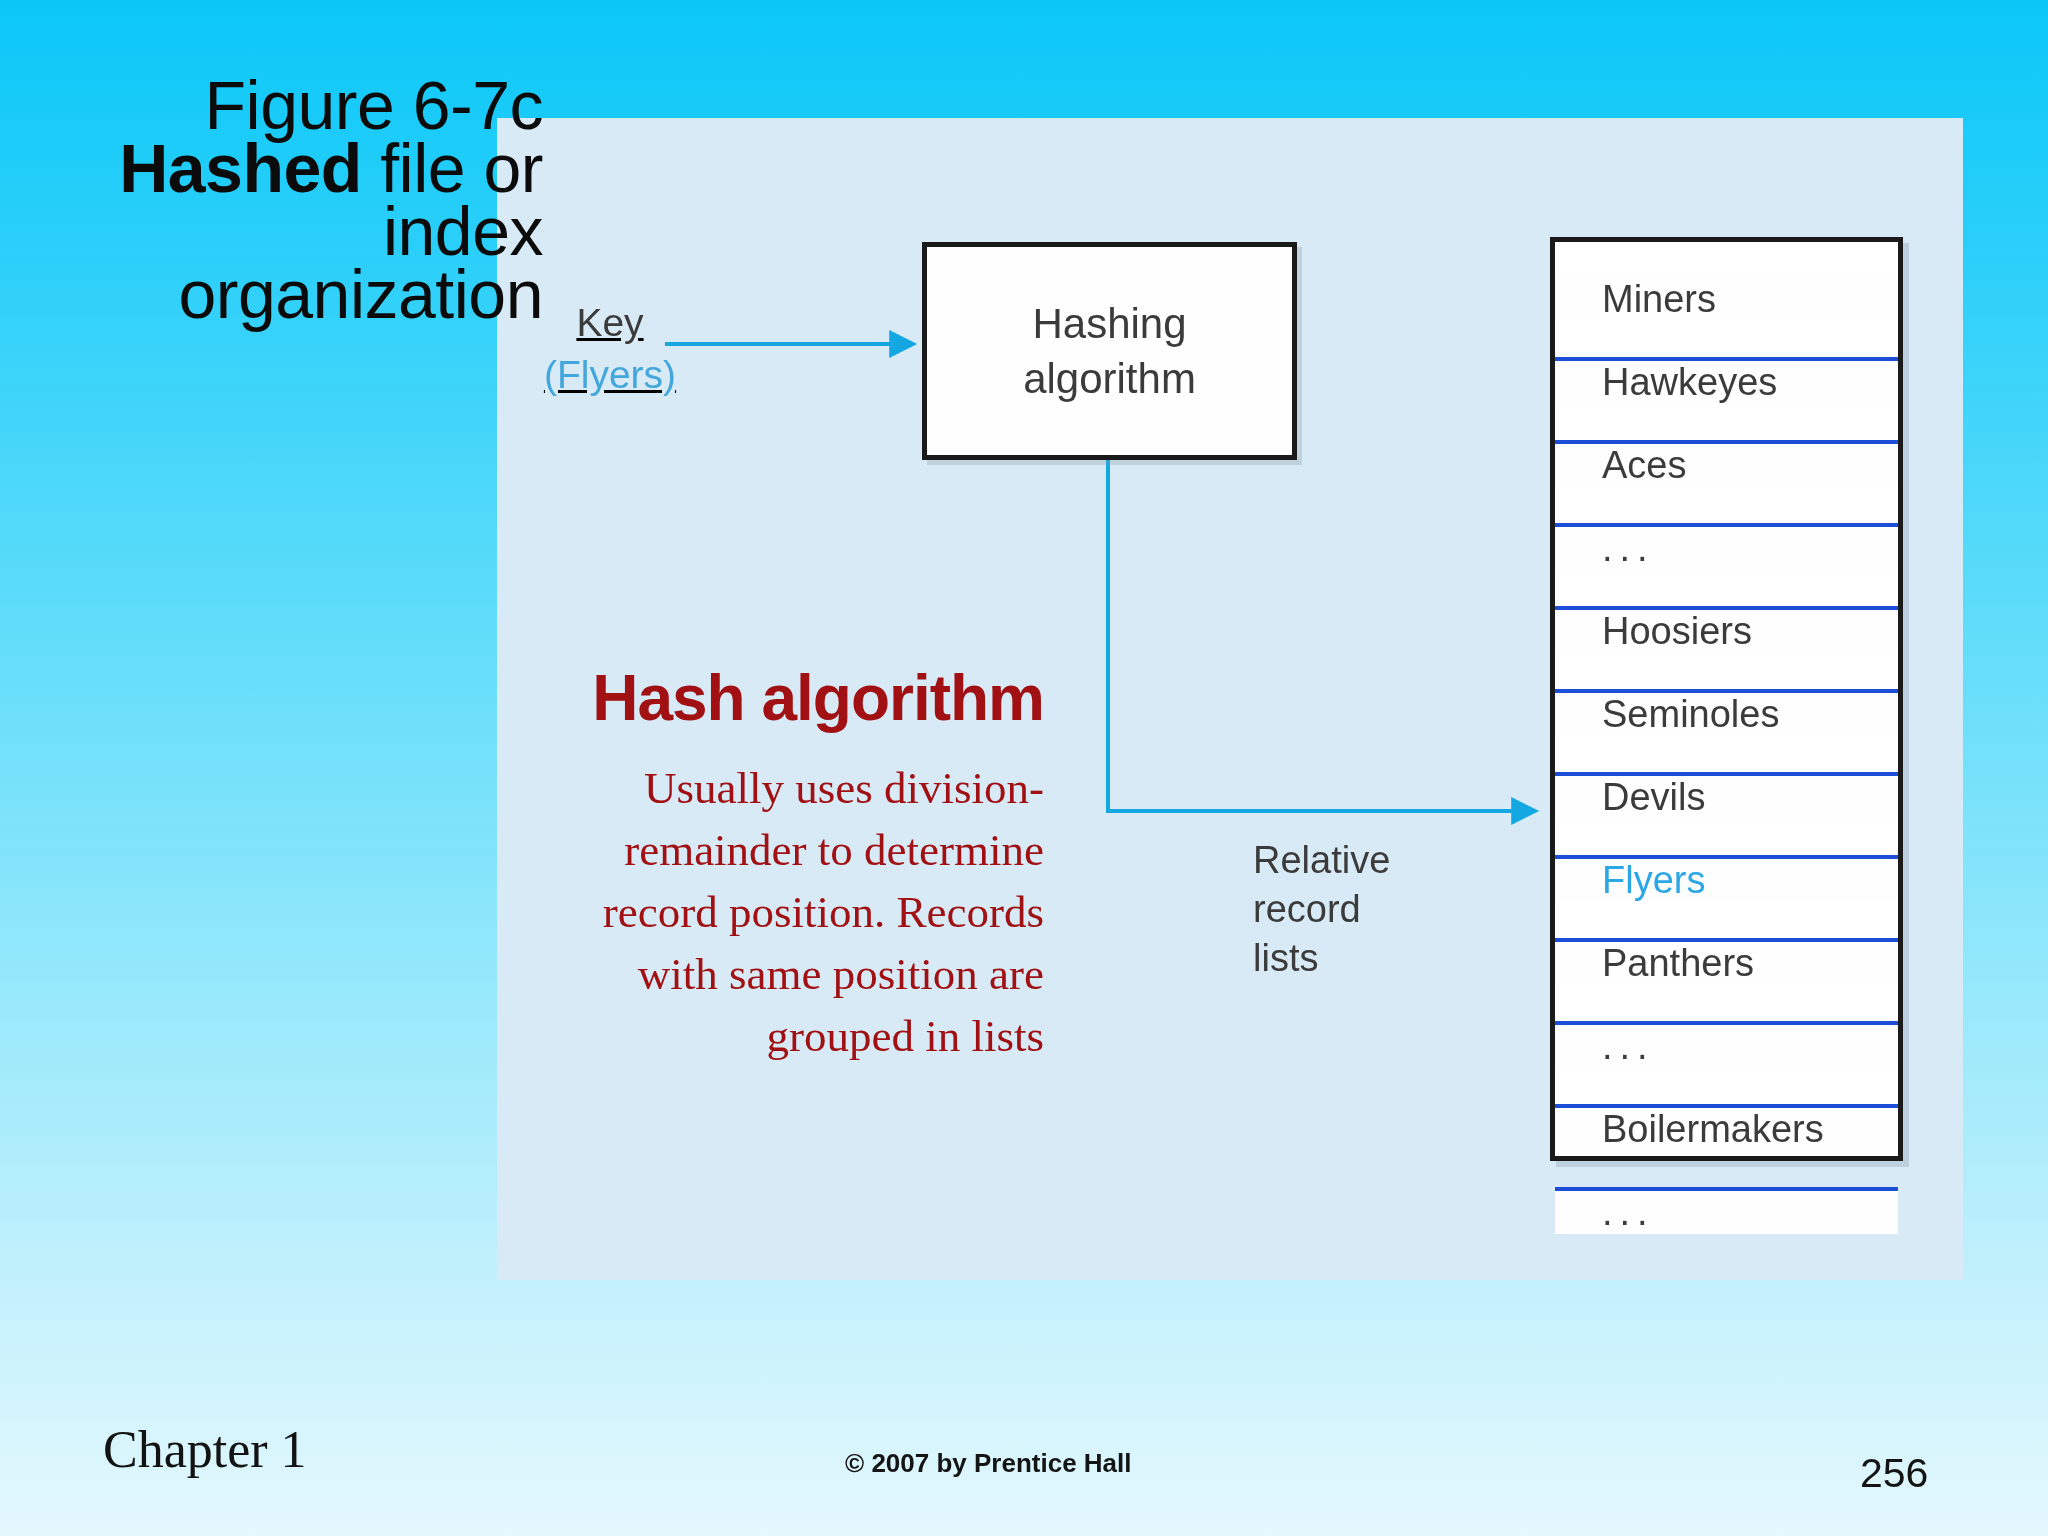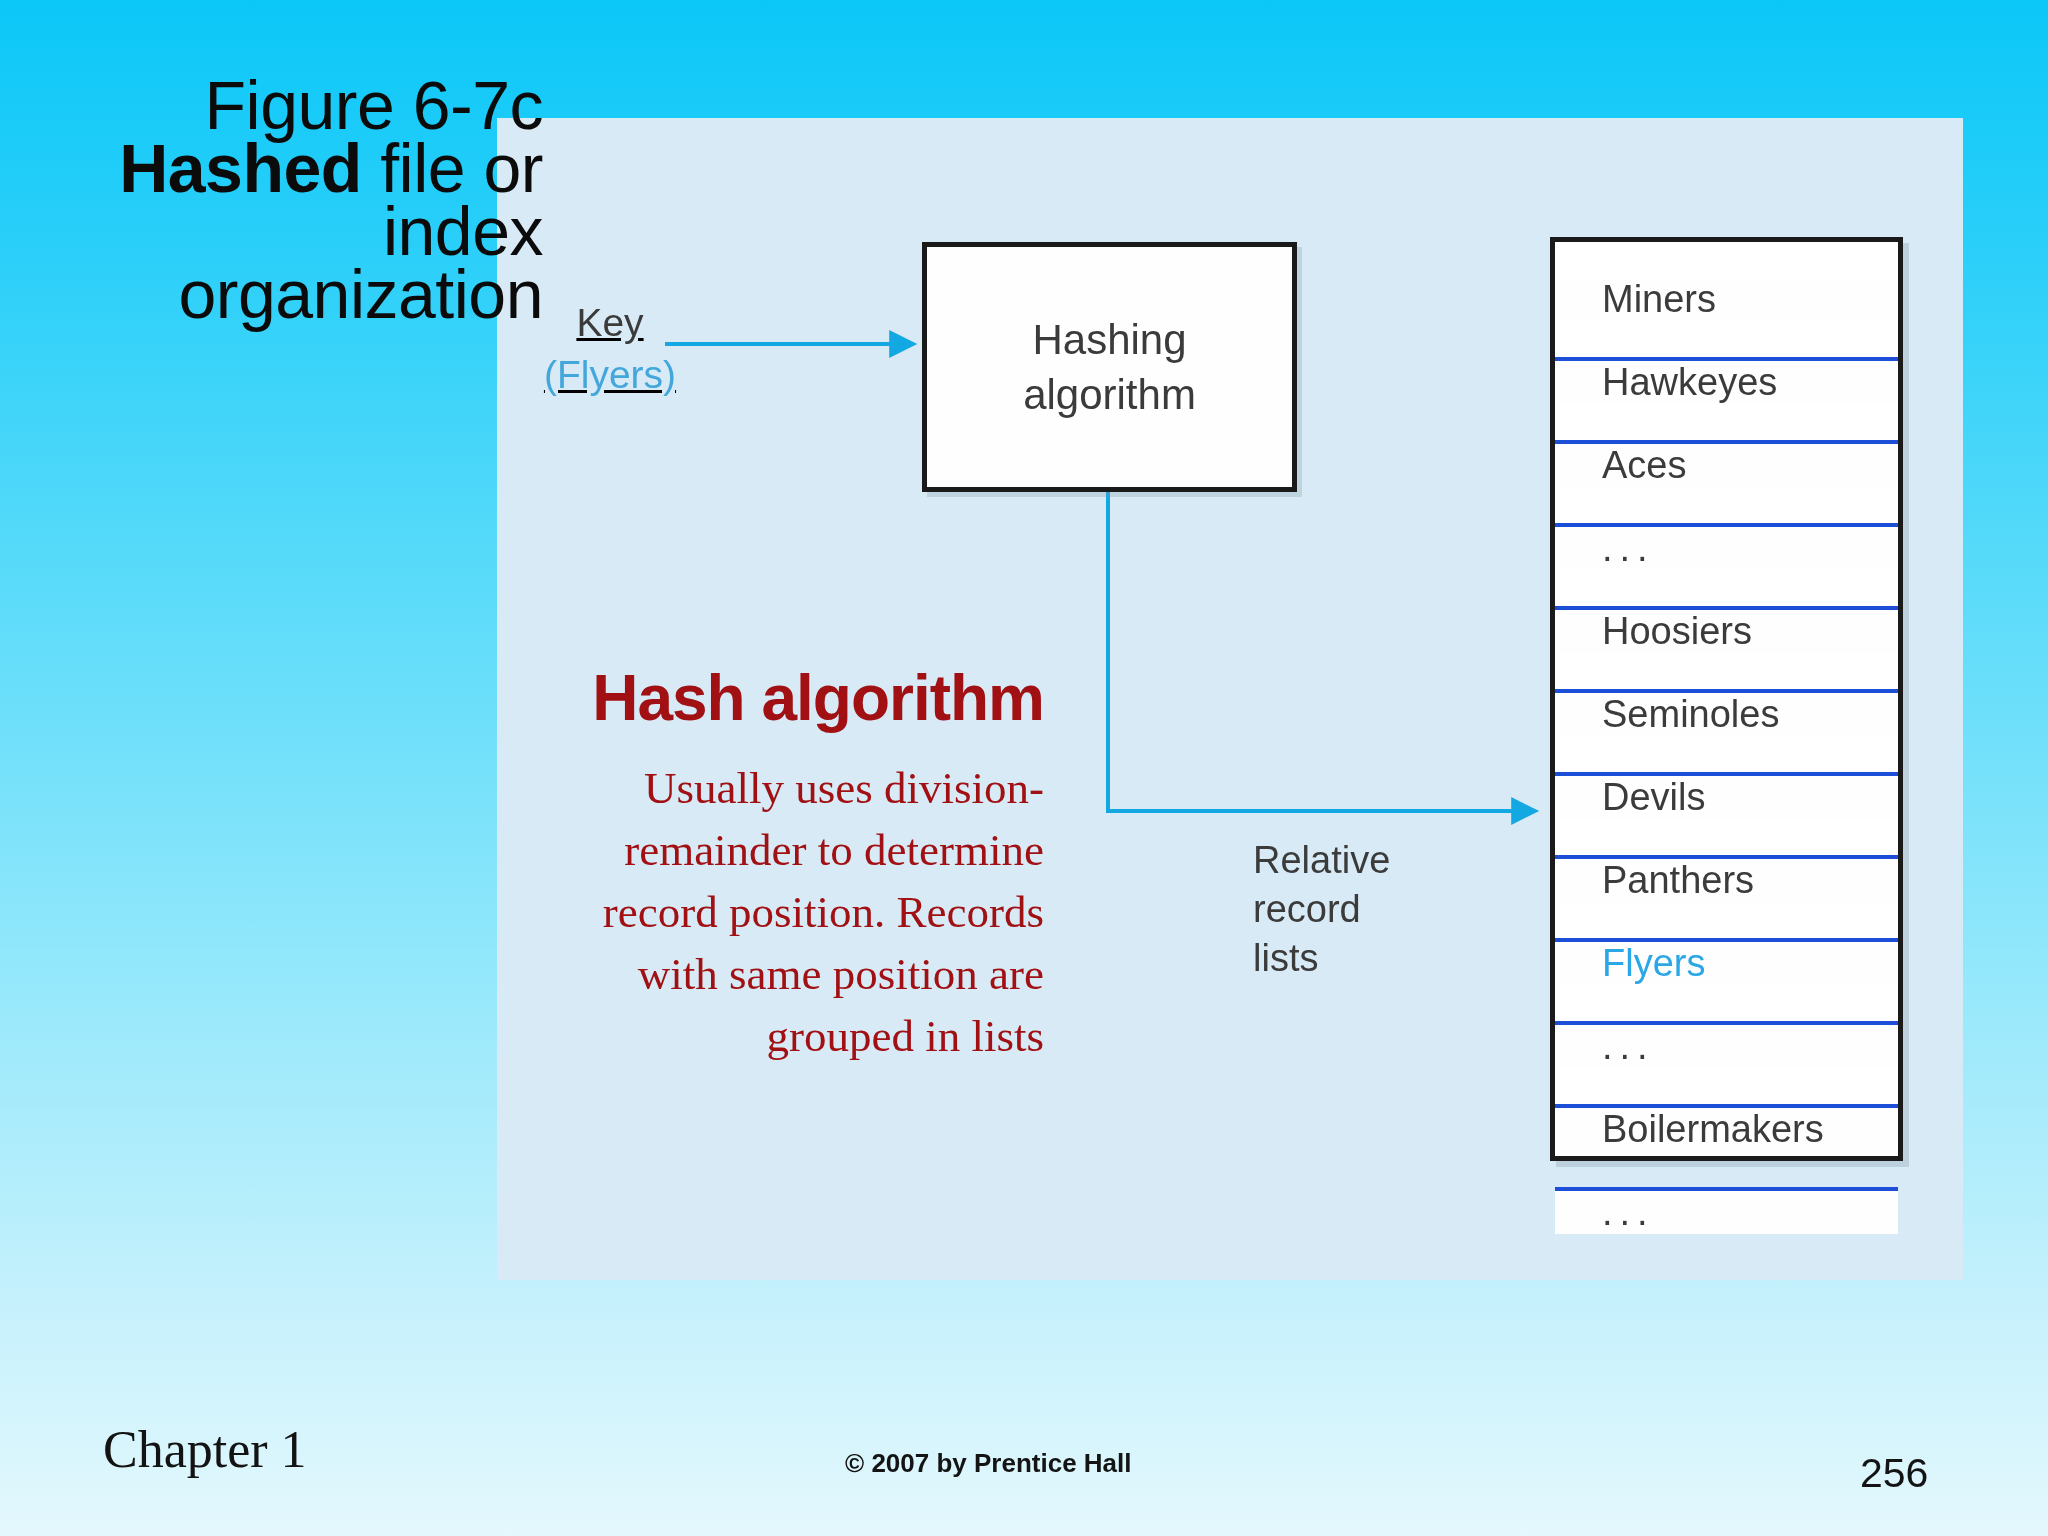--- a/index.html
+++ b/index.html
@@ -27,21 +27,21 @@
   
   .key-label{
     position:absolute;left:520px;top:297px;width:180px;
     text-align:center;line-height:52px;font-size:39px;text-decoration:underline;
   }
   .key-word{color:#3b3b3b;}
   .key-value{color:#43a7db;}
 
   
   .hash-box{
-    position:absolute;left:922px;top:242px;width:375px;height:250px;
+    position:absolute;left:922px;top:242px;width:375px;height:218px;
     background:#fefeff;border:5px solid #1a1a1a;box-sizing:border-box;
     display:flex;flex-direction:column;justify-content:center;align-items:center;
     font-size:42px;line-height:55px;color:#3b3b3b;
     box-shadow:5px 5px 0 rgba(125,150,165,0.28);
   }
 
   
   .rel-label{
     position:absolute;left:1253px;top:836px;
     font-size:38px;line-height:49px;color:#3b3b3b;
@@ -163,25 +163,25 @@
     </div>
       <div class="row">
       <span class="cell-label">Hoosiers</span>
     </div>
       <div class="row">
       <span class="cell-label">Seminoles</span>
     </div>
       <div class="row">
       <span class="cell-label">Devils</span>
     </div>
+      <div class="row highlight">
+      <span class="cell-label">Flyers</span>
+    </div>
       <div class="row">
       <span class="cell-label">Panthers</span>
-    </div>
-      <div class="row highlight">
-      <span class="cell-label">Flyers</span>
     </div>
       <div class="row dots">
       <span class="cell-label">...</span>
     </div>
       <div class="row">
       <span class="cell-label">Boilermakers</span>
     </div>
       <div class="row dots">
       <span class="cell-label">...</span>
     </div>

